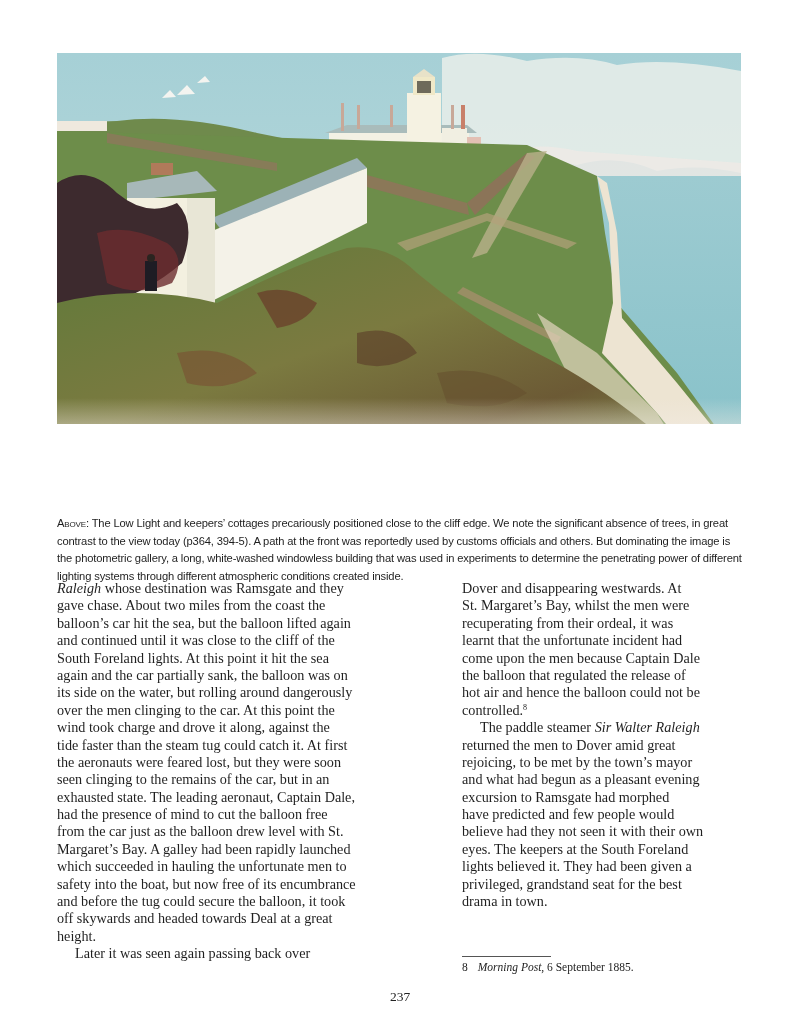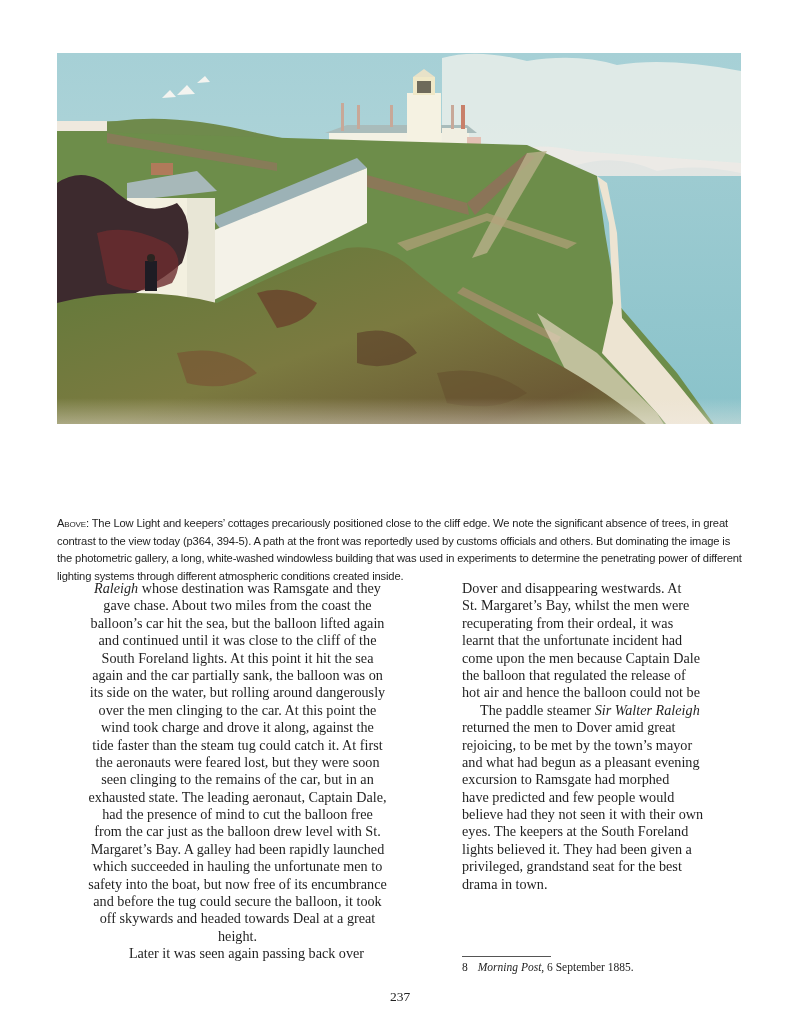--- a/index.html
+++ b/index.html
@@ -24,21 +24,21 @@
     font-family: "Liberation Sans", sans-serif; font-size: 11.2px;
     line-height: 17.6px; color: #1e1e1e; letter-spacing: -0.15px; margin-top: 28px;
   }
   .fig-caption .sc { font-variant: small-caps; }
 
   .col {
     position: absolute; top: 580px;
     font-family: "Liberation Serif", serif; font-size: 14.2px;
     line-height: 17.4px; color: #1f1f1f;
   }
-  .col-left { left: 65px; width: 345px; text-align: center; }
+  .col-left { left: 57px; width: 345px; }
   .col-right { left: 462px; width: 295px; }
   .col .line { white-space: nowrap; display: block; height: 17.4px; }
   .col .indent { padding-left: 18px; }
   .col i { font-style: italic; }
   .col sup { font-size: 8px; vertical-align: 5px; line-height: 0; }
 
   .fn-rule {
     position: absolute; left: 462px; top: 956px; width: 89px; height: 1px; background: #555;
   }
   .footnote {
@@ -184,20 +184,21 @@
       <span class="line indent">Later it was seen again passing back over</span>
     </div>
   <div class="col col-right" id="col-right">
       <span class="line">Dover and disappearing westwards. At</span>
       <span class="line">St. Margaret’s Bay, whilst the men were</span>
       <span class="line">recuperating from their ordeal, it was</span>
       <span class="line">learnt that the unfortunate incident had</span>
       <span class="line">come upon the men because Captain Dale</span>
       <span class="line">the balloon that regulated the release of</span>
       <span class="line">hot air and hence the balloon could not be</span>
+      <span class="line">controlled.<sup>8</sup></span>
       <span class="line indent">The paddle steamer <i>Sir Walter Raleigh</i></span>
       <span class="line">returned the men to Dover amid great</span>
       <span class="line">rejoicing, to be met by the town’s mayor</span>
       <span class="line">and what had begun as a pleasant evening</span>
       <span class="line">excursion to Ramsgate had morphed</span>
       <span class="line">have predicted and few people would</span>
       <span class="line">believe had they not seen it with their own</span>
       <span class="line">eyes. The keepers at the South Foreland</span>
       <span class="line">lights believed it. They had been given a</span>
       <span class="line">privileged, grandstand seat for the best</span>

